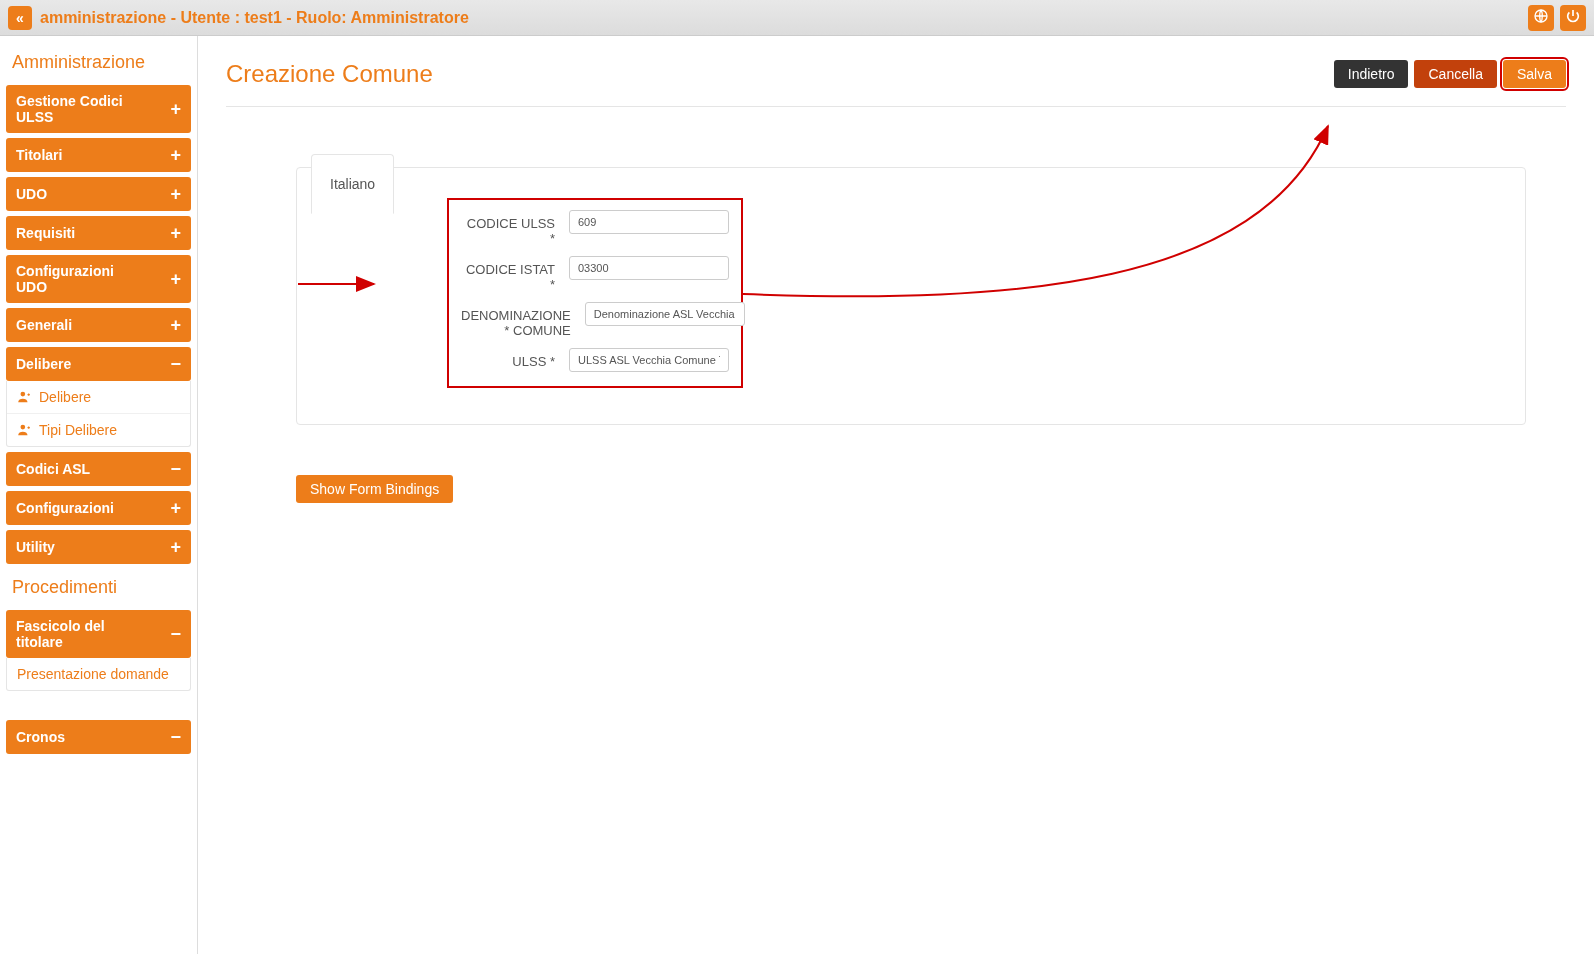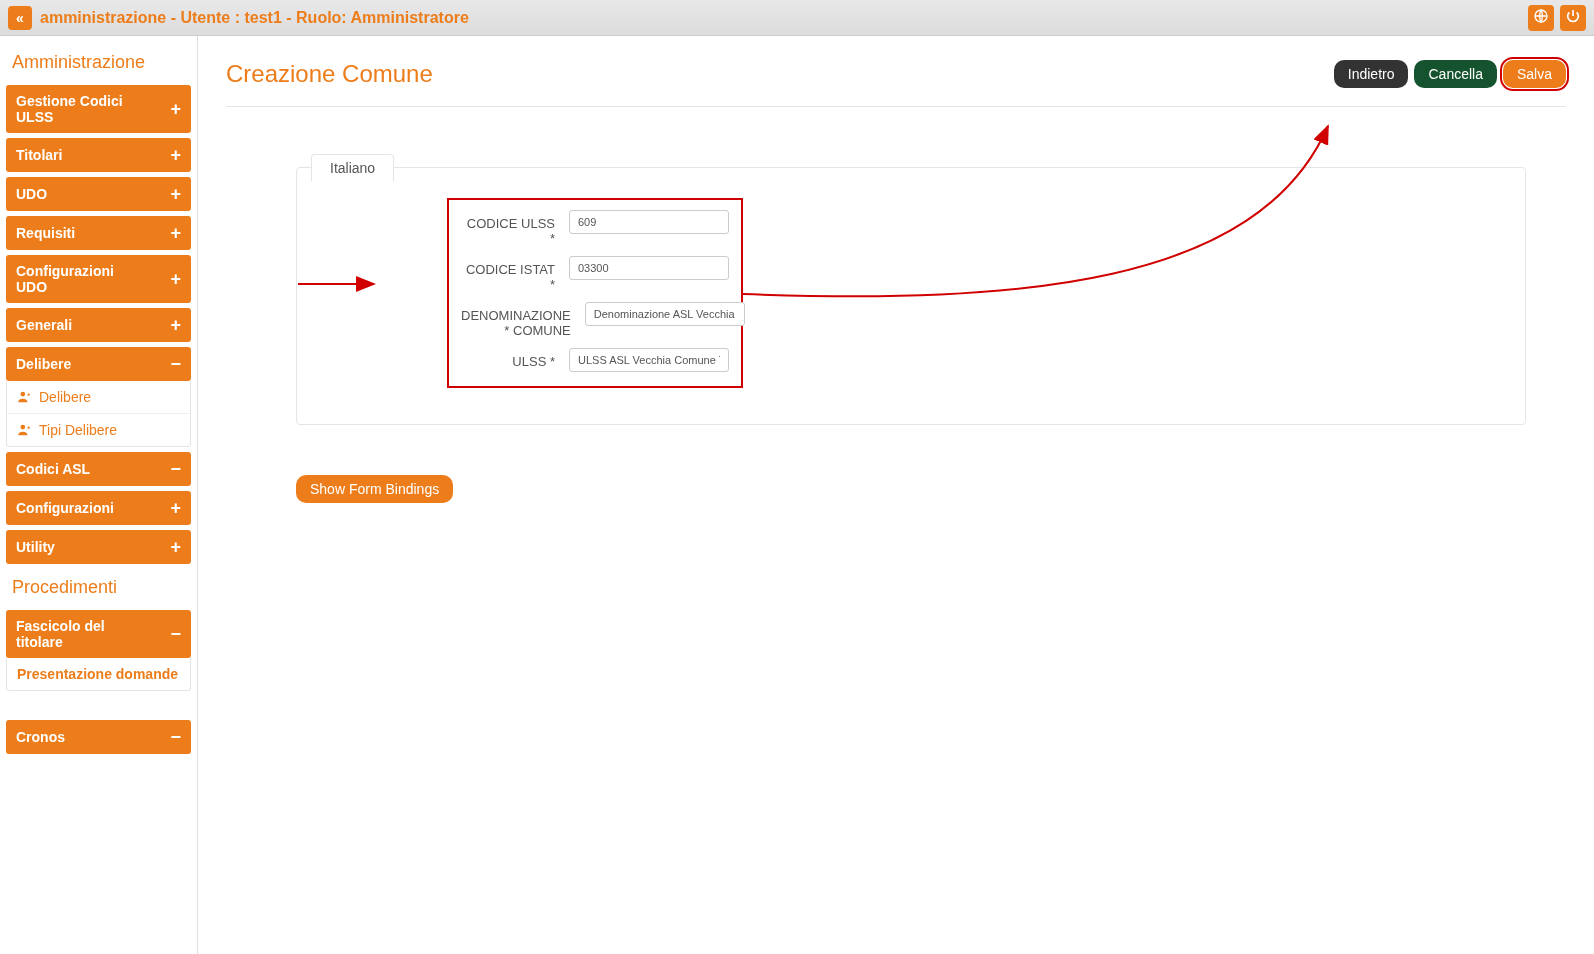--- a/index.html
+++ b/index.html
@@ -115,21 +115,21 @@
     padding: 8px 10px;
     color: #ed7d1a;
     font-size: 14px;
     display: flex;
     align-items: center;
     gap: 8px;
     cursor: pointer;
     border-bottom: 1px solid #f0f0f0;
   }
   .nav-sub-item:last-child { border-bottom: none; }
-  .nav-sub-item.bold { font-weight: 700; text-align: center; }
+  .nav-sub-item.bold { font-weight: 400; text-align: center; }
   .person-icon {
     width: 14px;
     height: 14px;
     display: inline-block;
     position: relative;
   }
   .person-icon svg { width: 14px; height: 14px; fill: #ed7d1a; }
 
   
   .main {
@@ -148,49 +148,49 @@
     margin-bottom: 60px;
   }
   .page-title {
     color: #ed7d1a;
     font-size: 24px;
     font-weight: 400;
   }
   .btn-group { display: flex; gap: 6px; }
   .btn {
     padding: 6px 14px;
-    border-radius: 10px;
+    border-radius: 3px;
     font-size: 14px;
     color: #fff;
     border: none;
     cursor: pointer;
   }
   .btn-dark { background: #333; }
-  .btn-grey { background: #14532d; }
+  .btn-grey { background: #c2410c; }
   .btn-primary { background: #ed7d1a; }
   .btn-primary.highlighted { outline: 2px solid #d00000; outline-offset: 1px; }
 
   
   .form-card {
     margin-left: 70px;
     margin-right: 40px;
     border: 1px solid #e5e5e5;
     border-radius: 4px;
     background: #fff;
     position: relative;
     padding: 30px 40px 36px 40px;
   }
   .tab {
     position: absolute;
     top: -14px;
     left: 14px;
     background: #fff;
     border: 1px solid #e5e5e5;
     border-bottom: 1px solid #fff;
-    padding: 5px 18px;
+    padding: 21px 18px;
     border-radius: 4px 4px 0 0;
     font-size: 14px;
     color: #555;
   }
   .form-rows {
     border: 2px solid #d00000;
     padding: 10px 12px 14px 12px;
     width: 296px;
     margin-left: 110px;
   }

